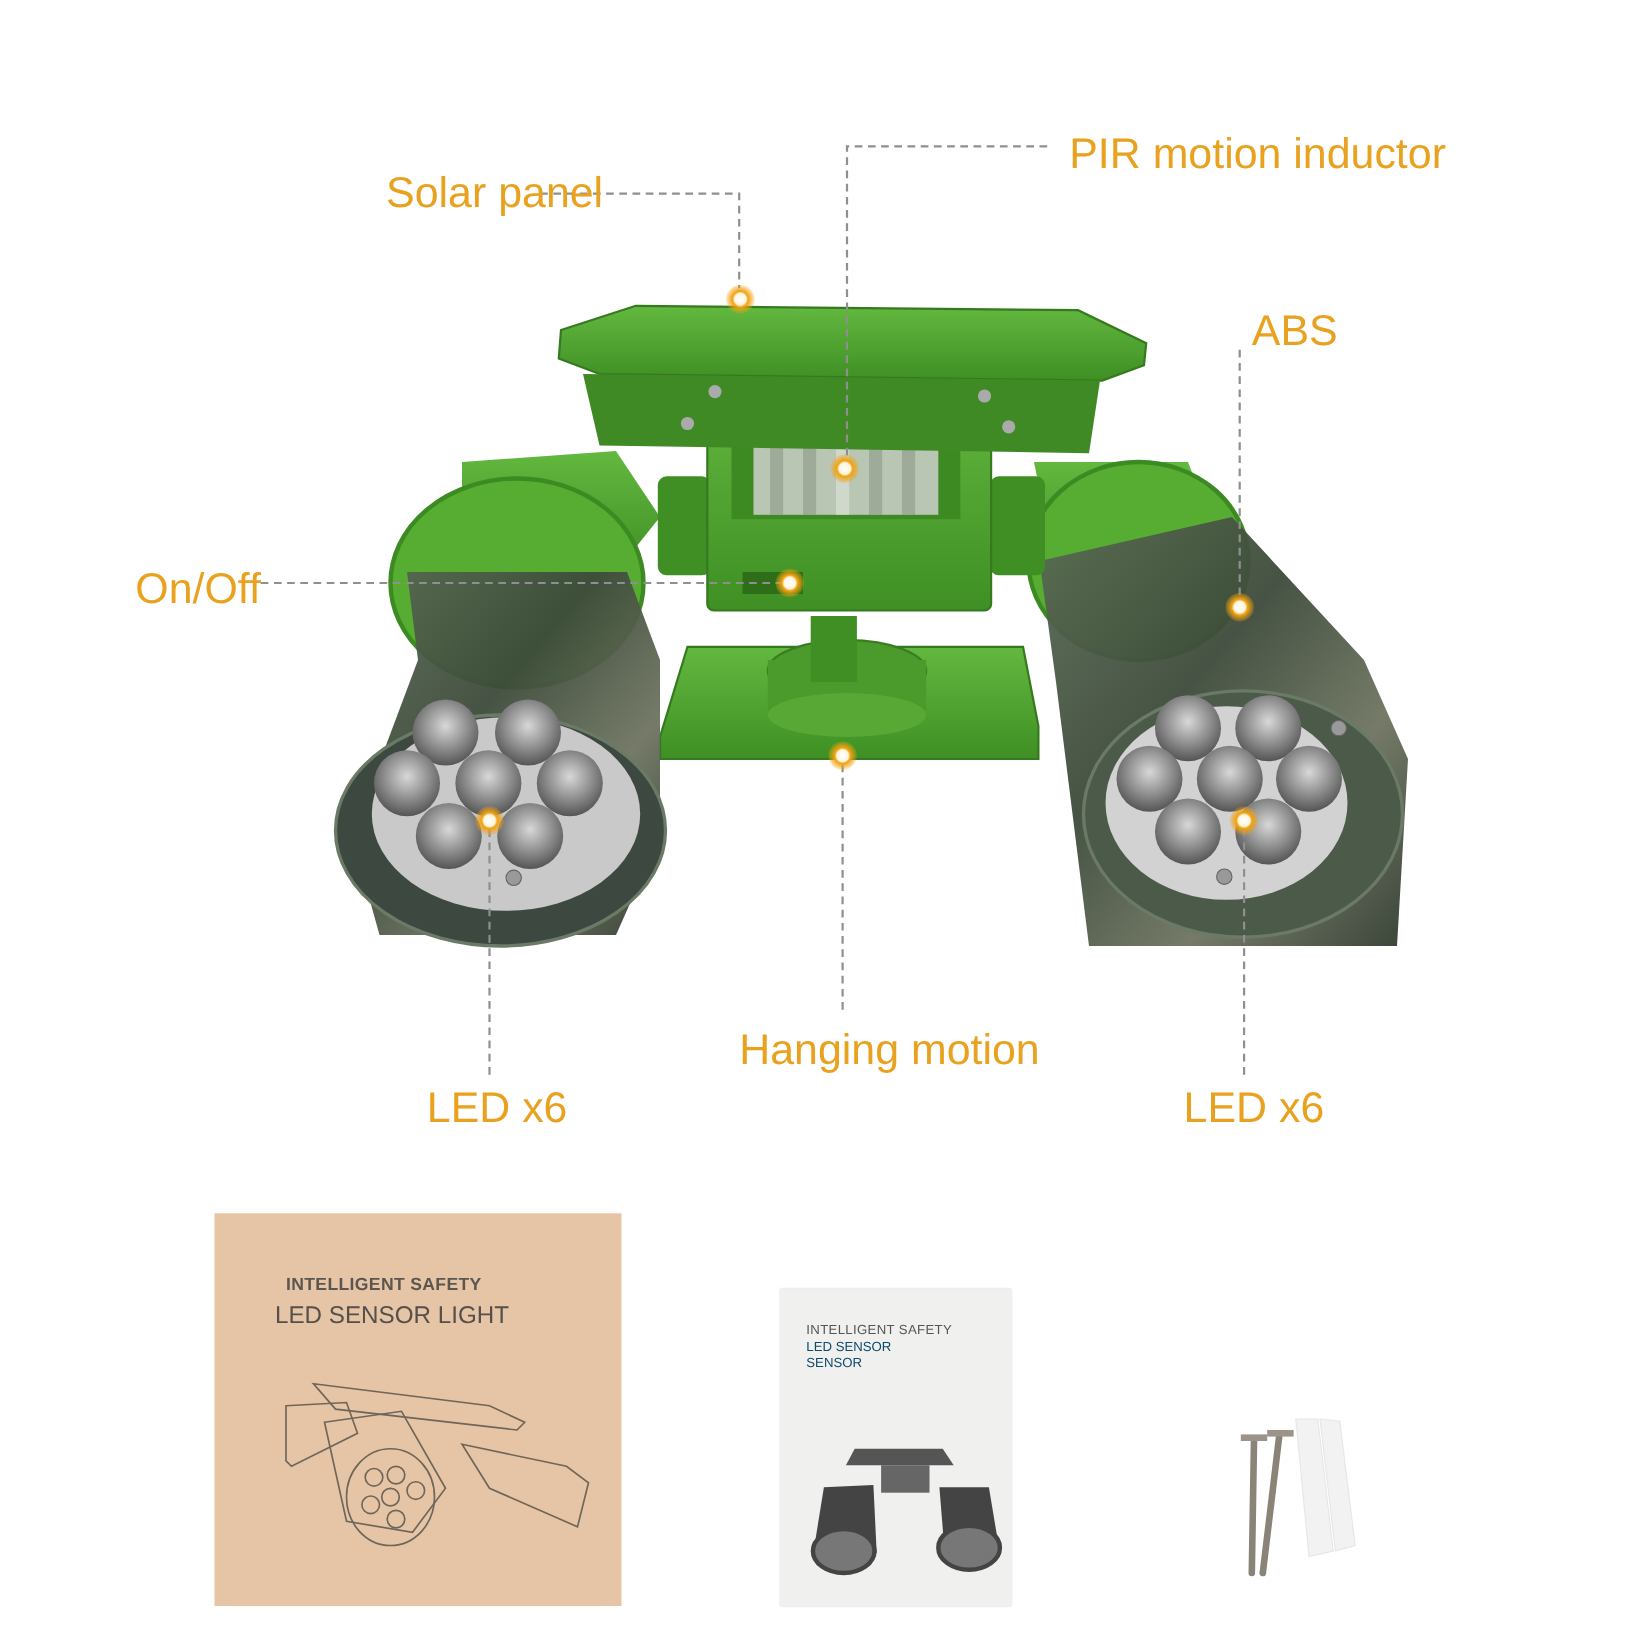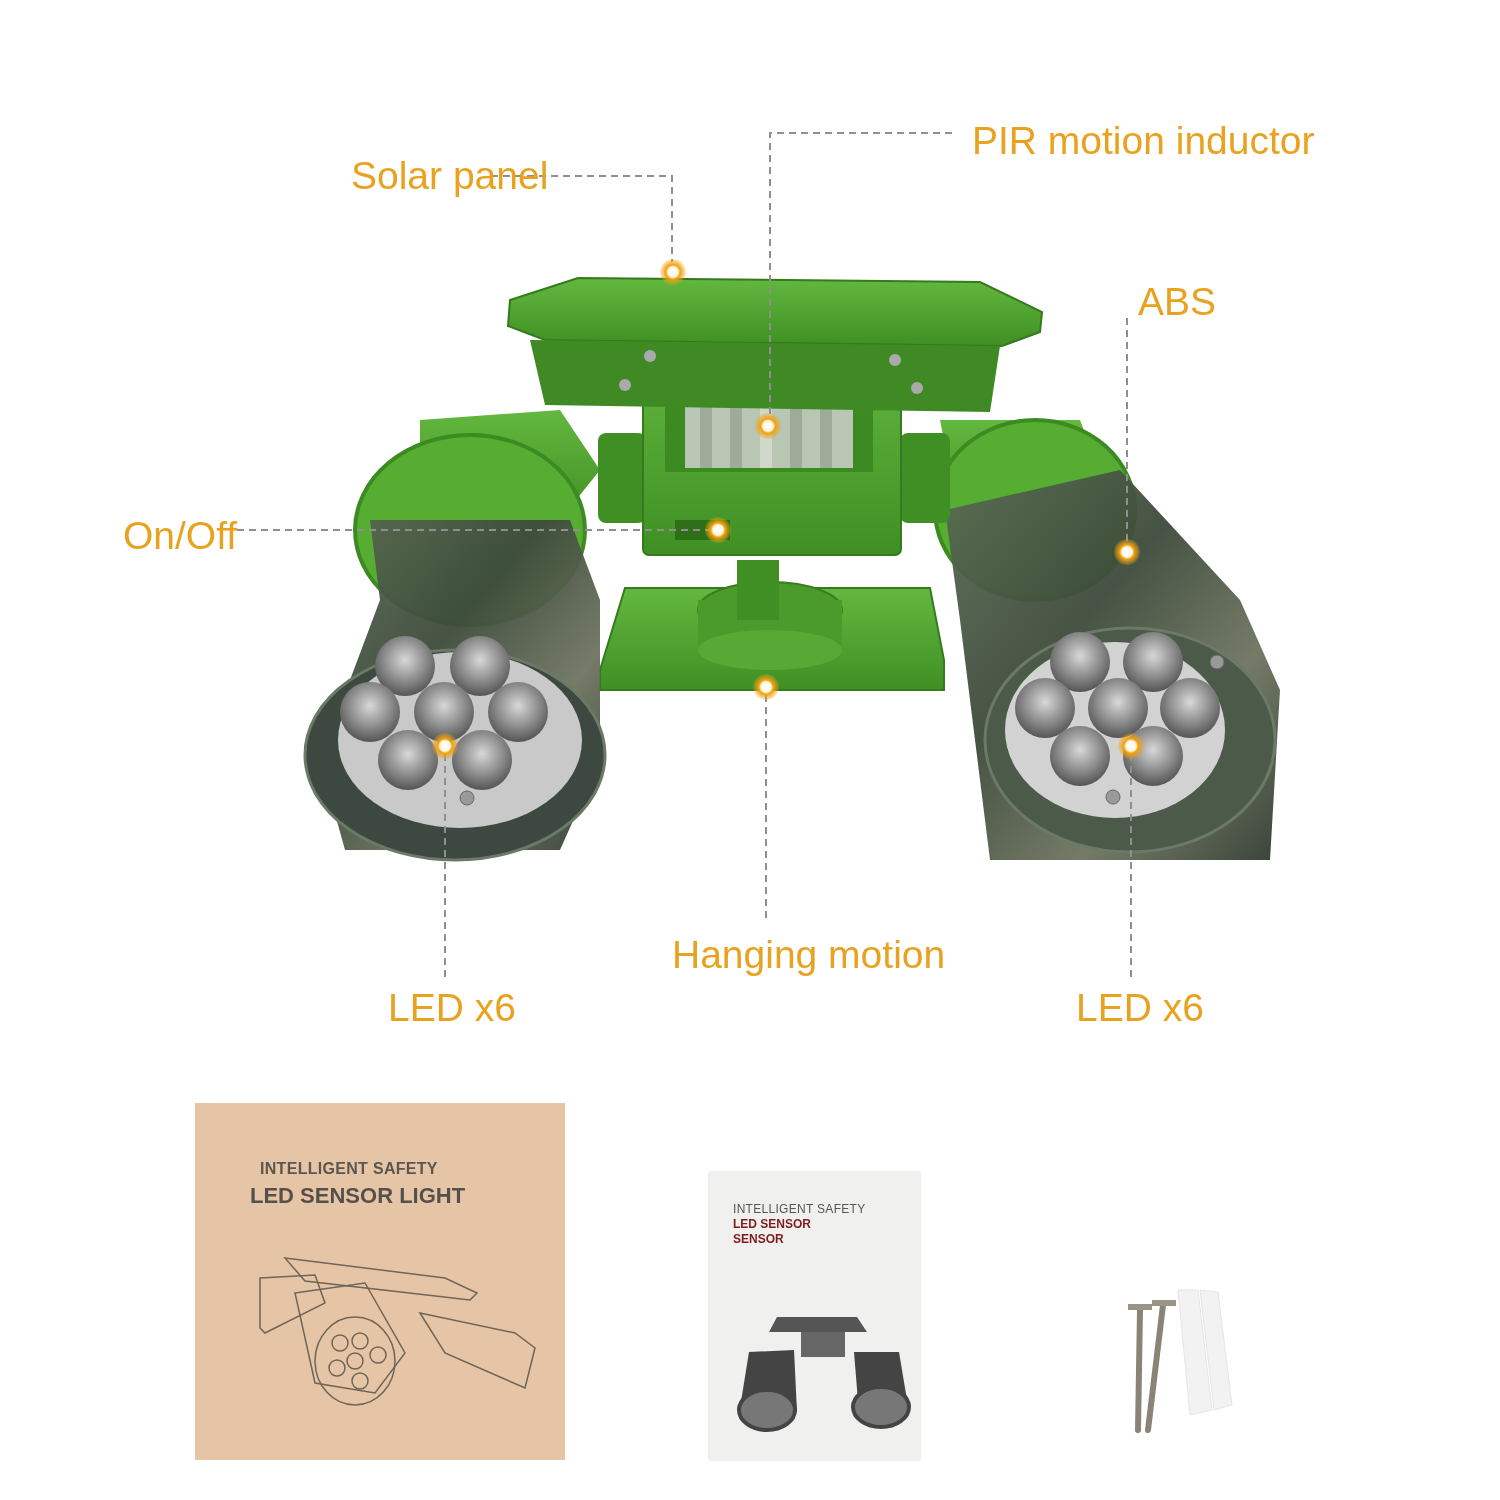--- a/index.html
+++ b/index.html
@@ -1,24 +1,24 @@
 <!DOCTYPE html>
 <html><head>
 <meta charset="utf-8">
 <style>
   html,body{margin:0;padding:0;background:#ffffff;}
   body{width:1500px;height:1500px;position:relative;overflow:hidden;font-family:"Liberation Sans",sans-serif;}
   .label{position:absolute;color:#E9A21F;font-size:39px;line-height:1;white-space:nowrap;}
   .stage{position:absolute;left:0;top:0;width:1500px;height:1500px;}
   .box{position:absolute;left:195px;top:1103px;width:370px;height:357px;background:#E6C5A6;}
   .box .t1{position:absolute;left:65px;top:57px;font-size:16px;font-weight:bold;color:#5c5650;letter-spacing:0.3px;}
-  .box .t2{position:absolute;left:55px;top:80px;font-size:22px;font-weight:bold;color:#55504b;}
+  .box .t2{position:absolute;left:55px;top:80px;font-size:22px;font-weight:normal;color:#55504b;}
   .manual{position:absolute;left:709px;top:1172px;width:211px;height:288px;background:#f0f0ee;box-shadow:0 0 2px #ccc;}
   .manual .m1{position:absolute;left:24px;top:30px;font-size:12px;color:#555;letter-spacing:0.3px;}
-  .manual .m2{position:absolute;left:24px;top:45px;font-size:12px;font-weight:bold;color:#7f1d1d;line-height:15px;}
+  .manual .m2{position:absolute;left:24px;top:45px;font-size:12px;font-weight:normal;color:#0c4a6e;line-height:15px;}
   .screws{position:absolute;left:1000px;top:1220px;width:260px;height:240px;}
 </style>
 </head>
 <body>
 
 <svg class="stage" viewBox="0 0 1500 1500" width="1500" height="1500">
   <defs>
     <linearGradient id="g-green" x1="0" y1="0" x2="0" y2="1">
       <stop offset="0" stop-color="#63b83f"></stop>
       <stop offset="1" stop-color="#3f8f24"></stop>

